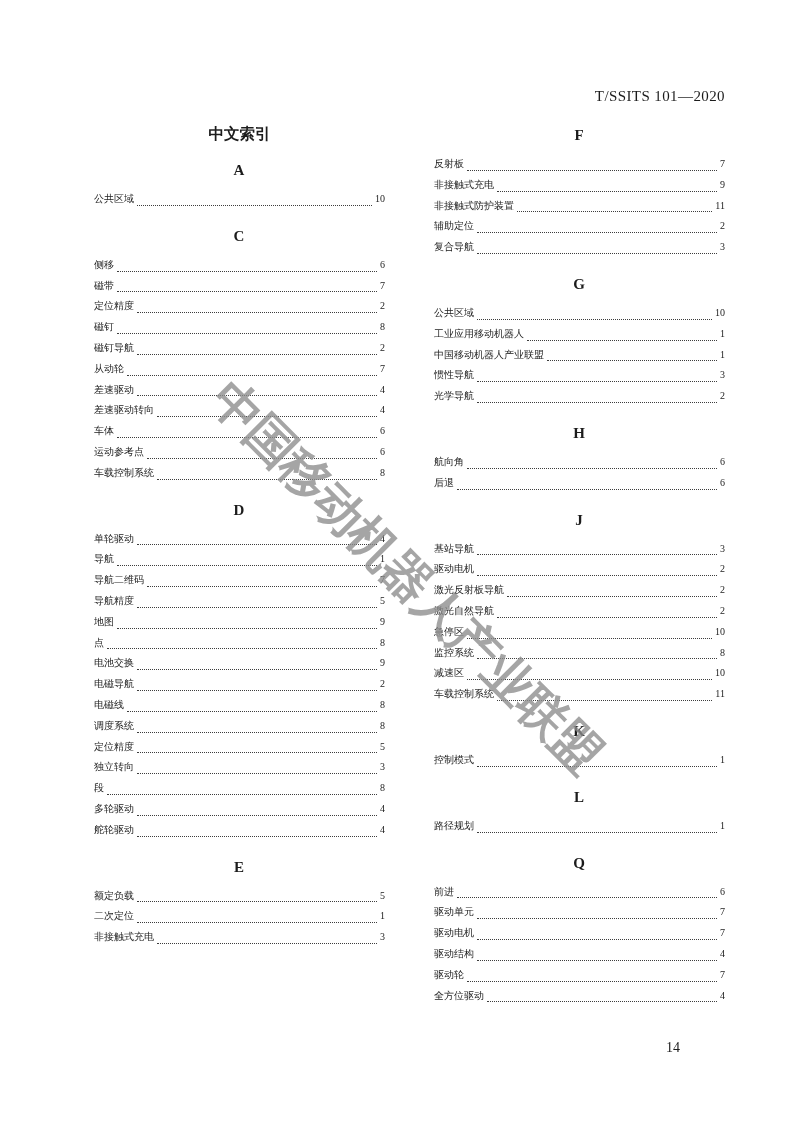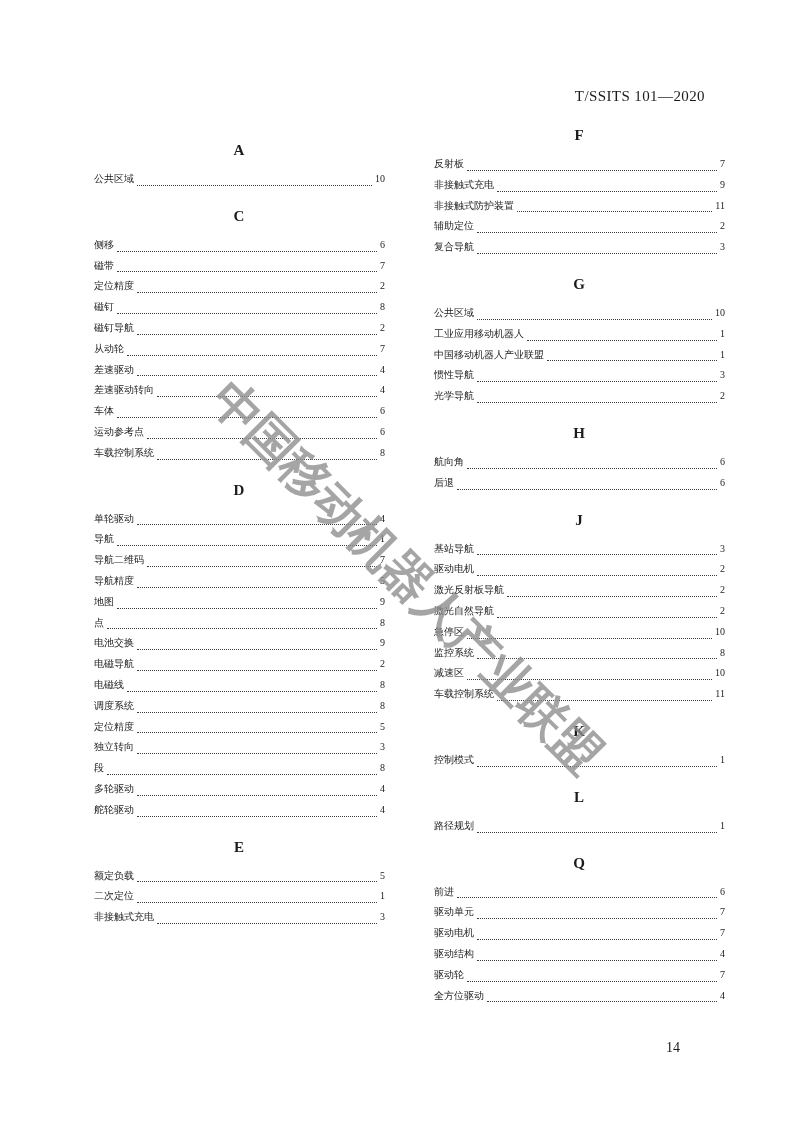--- a/index.html
+++ b/index.html
@@ -6,21 +6,21 @@
   body {
     width: 800px; height: 1132px;
     background: #ffffff;
     position: relative;
     overflow: hidden;
     font-family: "Liberation Serif", serif;
     color: #1c1c1c;
   }
   .doc-header {
     position: absolute;
-    top: 88px; left: 415px; width: 290px;
+    top: 88px; left: 435px; width: 290px;
     text-align: right;
     font-size: 15px;
     letter-spacing: 0.4px;
     white-space: nowrap;
   }
   .col {
     position: absolute;
     width: 291px;
   }
   #col-left  { left: 94px;  top: 124px; }
@@ -74,20 +74,21 @@
     text-align: center;
     font-size: 14px;
   }
 </style>
 </head>
 <body>
 
 <div class="doc-header">T/SSITS 101—2020</div>
 
 <div class="col" id="col-left">
+  <div class="index-title">中文索引</div>
 <div class="section">
       <div class="letter">A</div>
       <div class="entry">
         <span class="term">公共区域</span>
         <span class="leader"></span>
         <span class="pagenum">10</span>
       </div>
     </div>
     <div class="section">
       <div class="letter">C</div>

